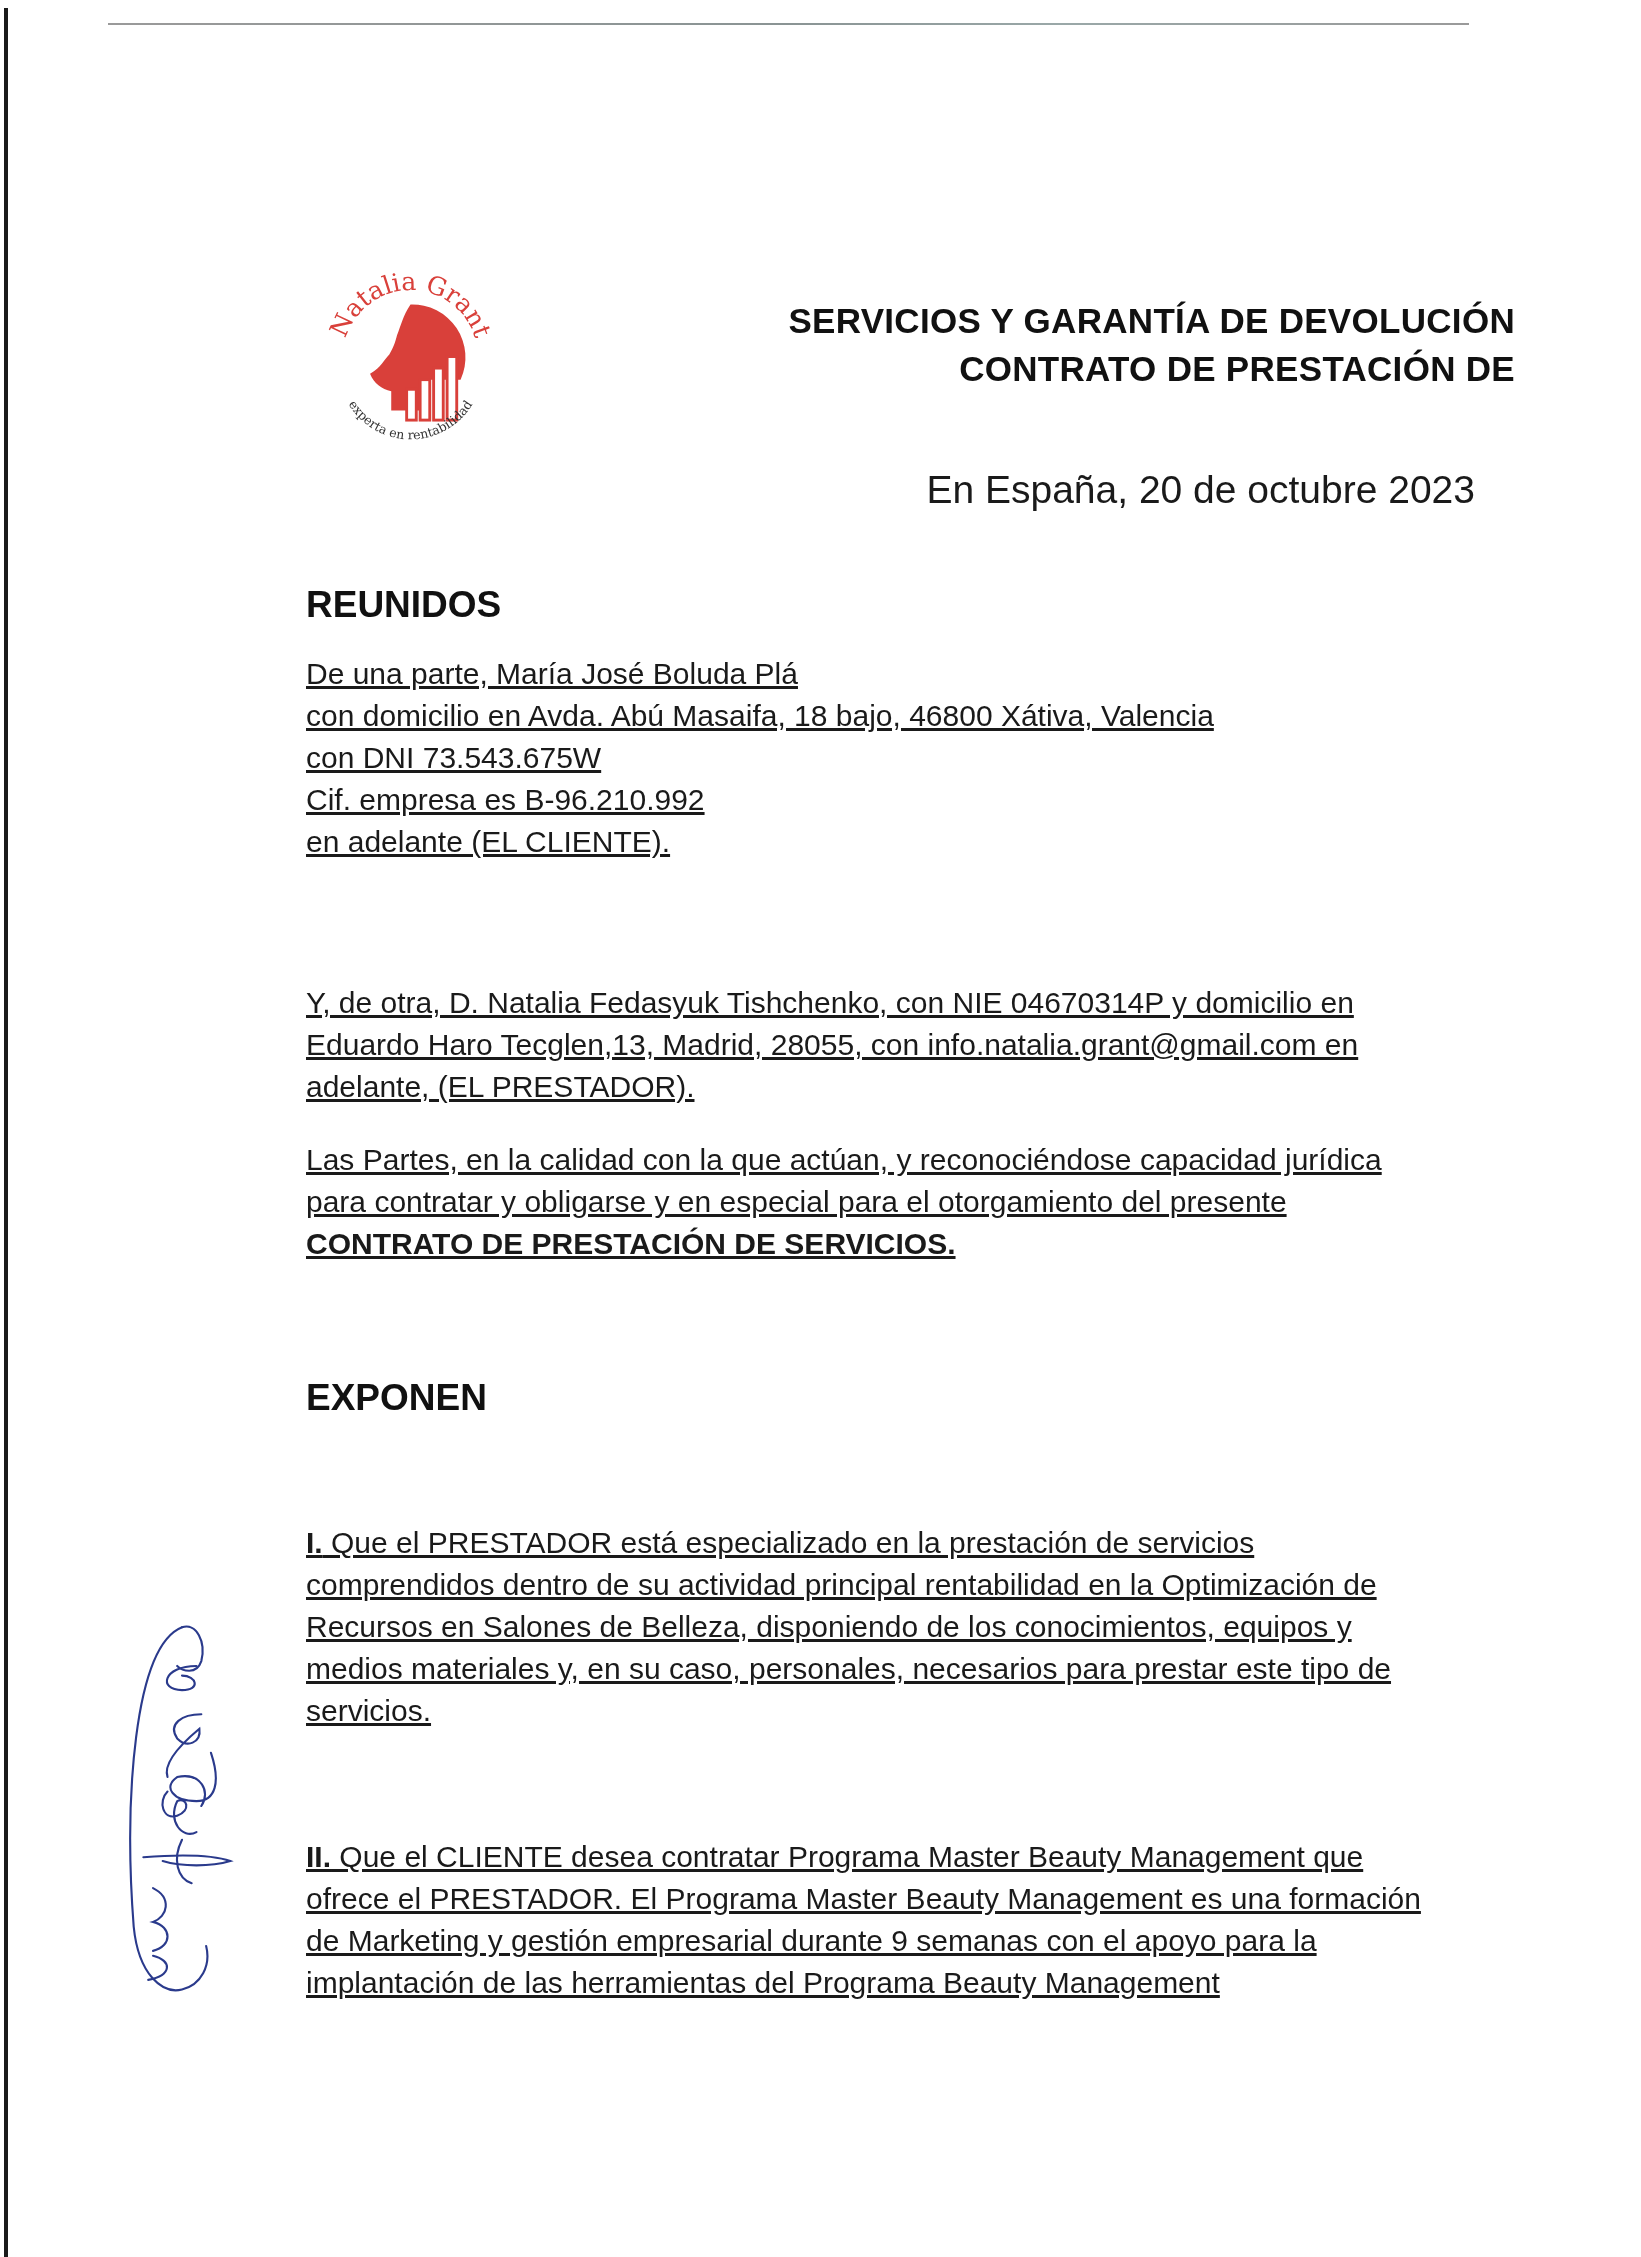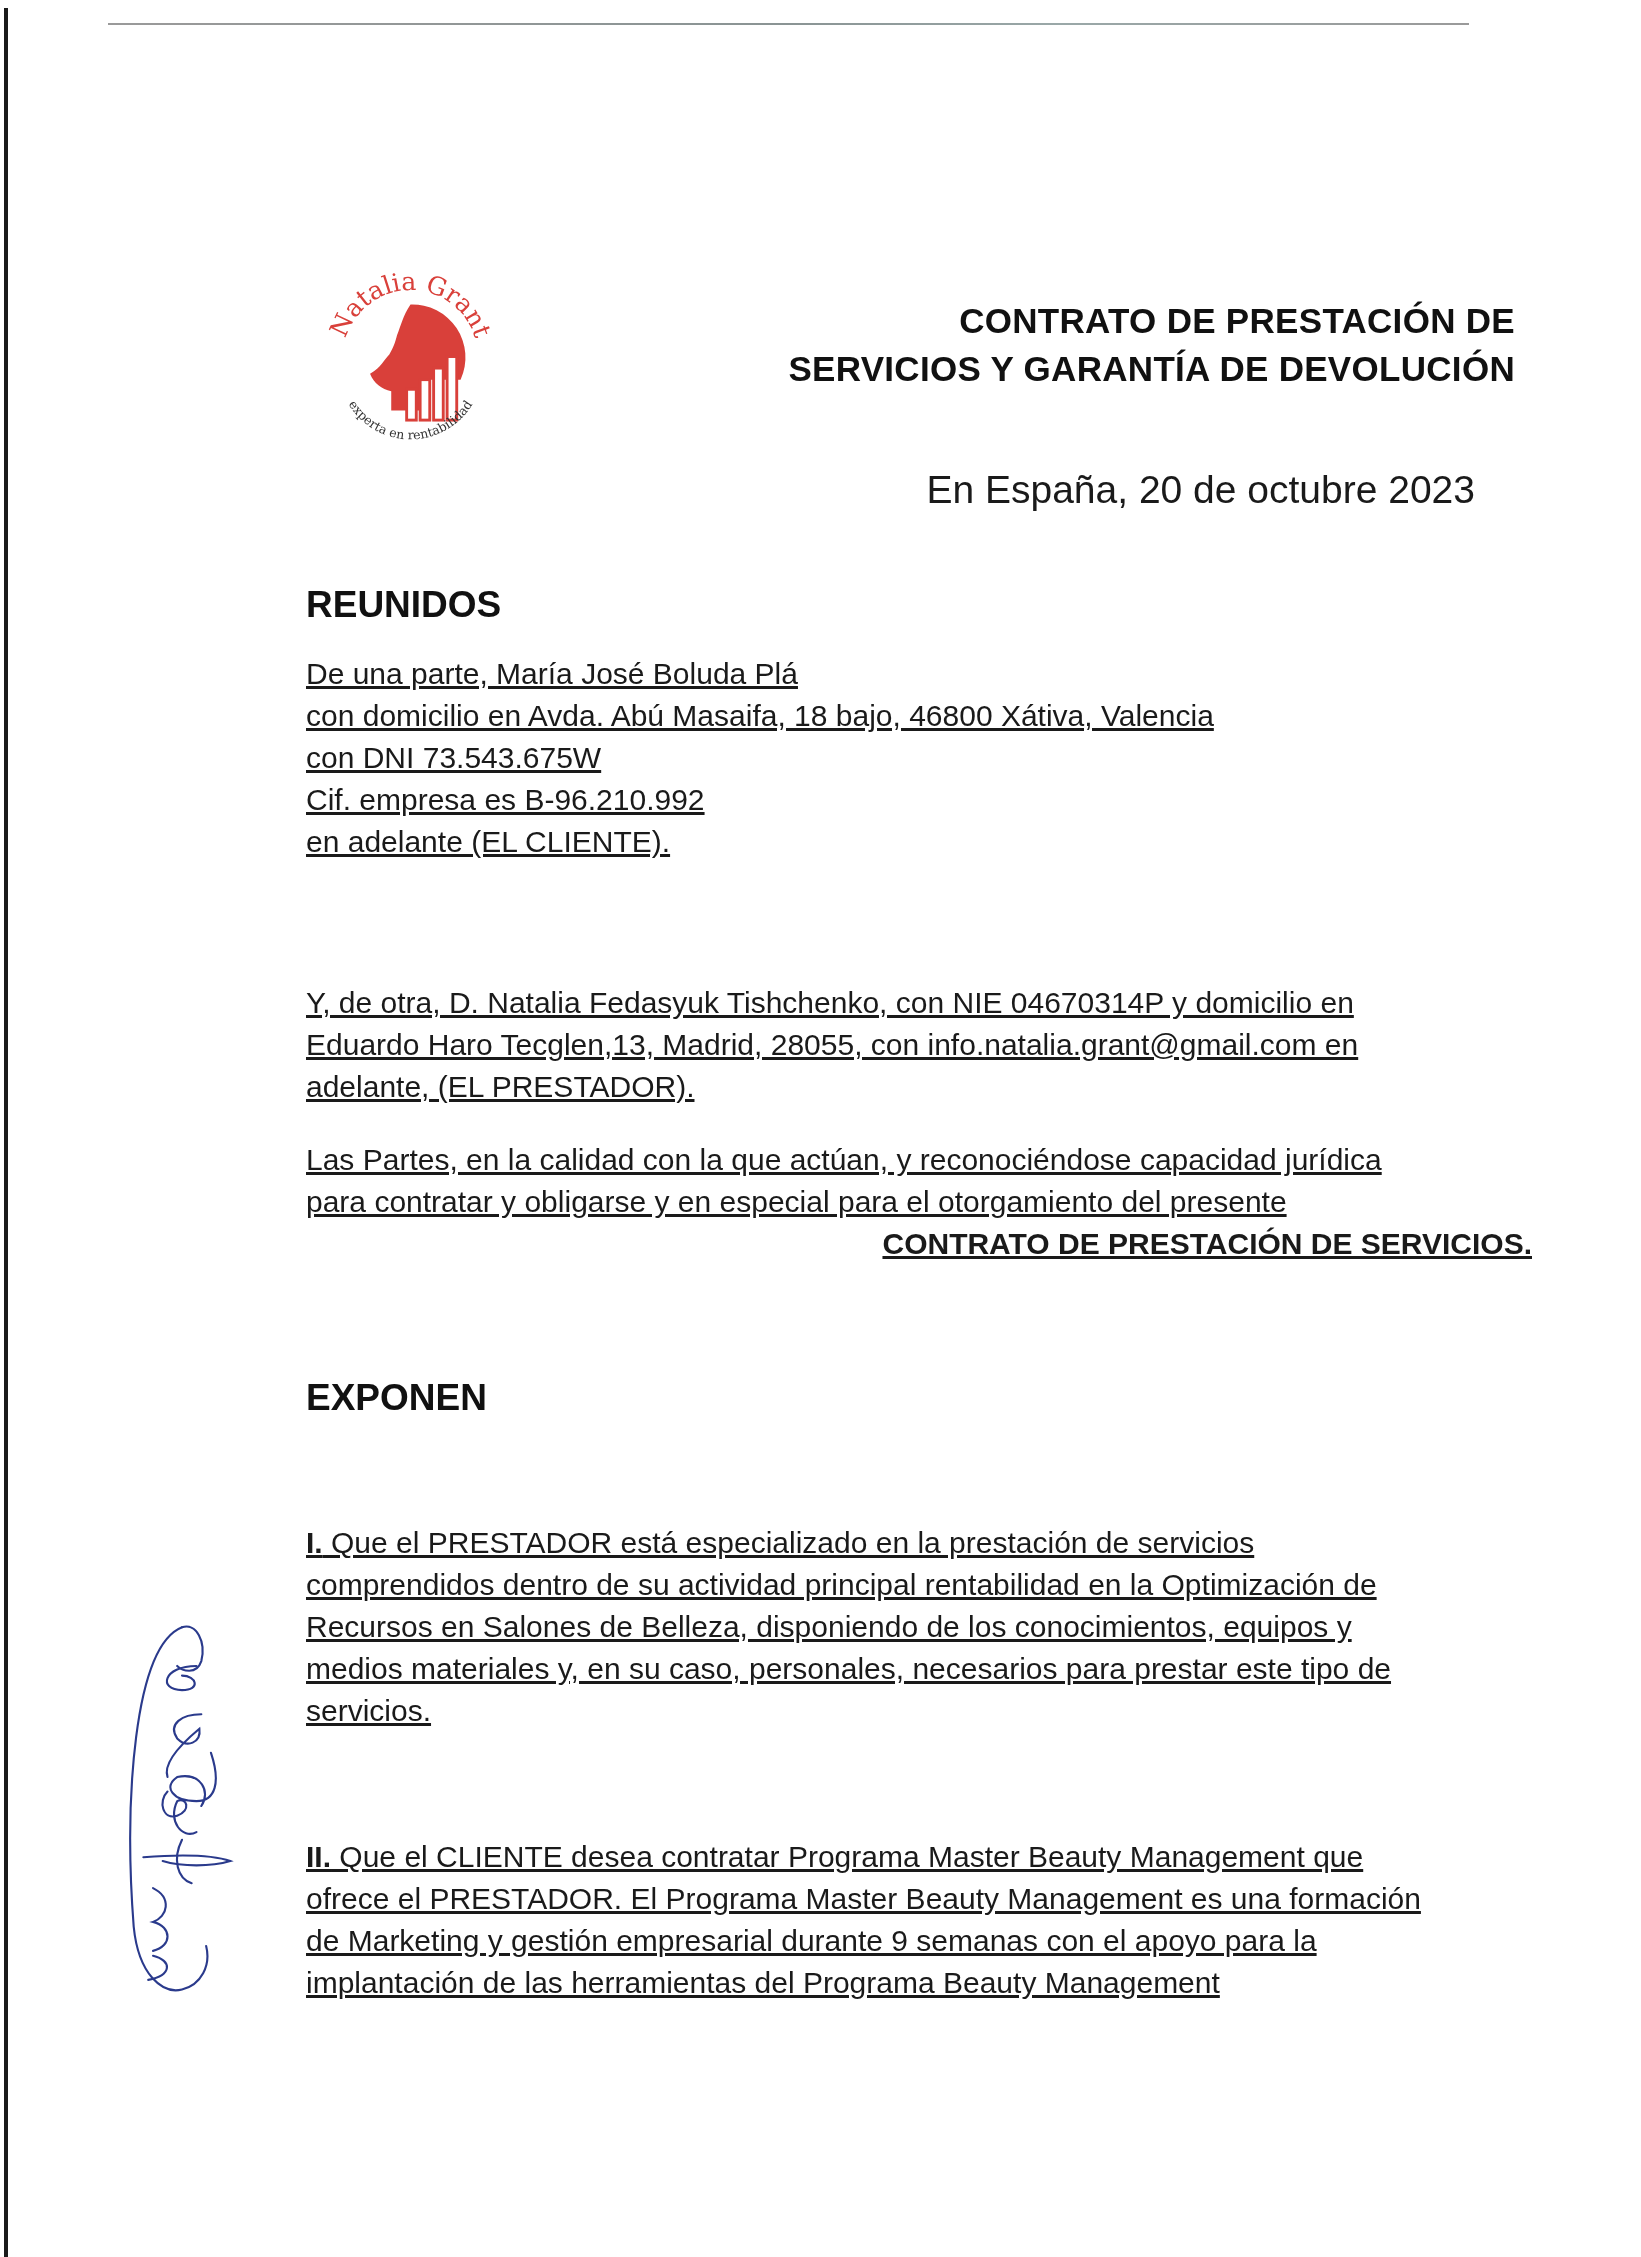--- a/index.html
+++ b/index.html
@@ -66,21 +66,21 @@
     .para {
       position: absolute;
       left: 306px;
       width: 1226px;
       font-size: 30px;
       line-height: 42px;
       color: #1a1a1a;
       text-decoration: underline;
     }
     .para .line { display: block; white-space: nowrap; }
-    .bold { font-weight: bold; text-align: right; }
+    .bold { font-weight: bold; }
     .signature {
       position: absolute;
       left: 124px;
       top: 1608px;
       width: 116px;
       height: 396px;
     }
   </style>
 </head>
 <body>
@@ -104,22 +104,22 @@
     <text font-family="DejaVu Serif, serif" font-size="26" fill="#d9403a">
       <textPath href="#arcTop" startOffset="50%" text-anchor="middle" id="brandPath">Natalia Grant</textPath>
     </text>
     <text font-family="DejaVu Serif, serif" font-size="13" fill="#333">
       <textPath href="#arcBottom" startOffset="50%" text-anchor="middle" id="taglinePath">experta en rentabilidad</textPath>
     </text>
   </svg>
 </div>
 
 <div class="title">
+  <div>SERVICIOS Y GARANTÍA DE DEVOLUCIÓN</div>
   <div>CONTRATO DE PRESTACIÓN DE</div>
-  <div>SERVICIOS Y GARANTÍA DE DEVOLUCIÓN</div>
 </div>
 
 <div class="date">En España, 20 de octubre  2023</div>
 
 <div class="section-heading" style="top:584px;">REUNIDOS</div>
 
 <div class="para" style="top:653px;">
   <span class="line">De una parte, María José Boluda Plá</span>
   <span class="line">con domicilio en Avda. Abú Masaifa, 18 bajo, 46800 Xátiva, Valencia</span>
   <span class="line">con DNI 73.543.675W</span>

